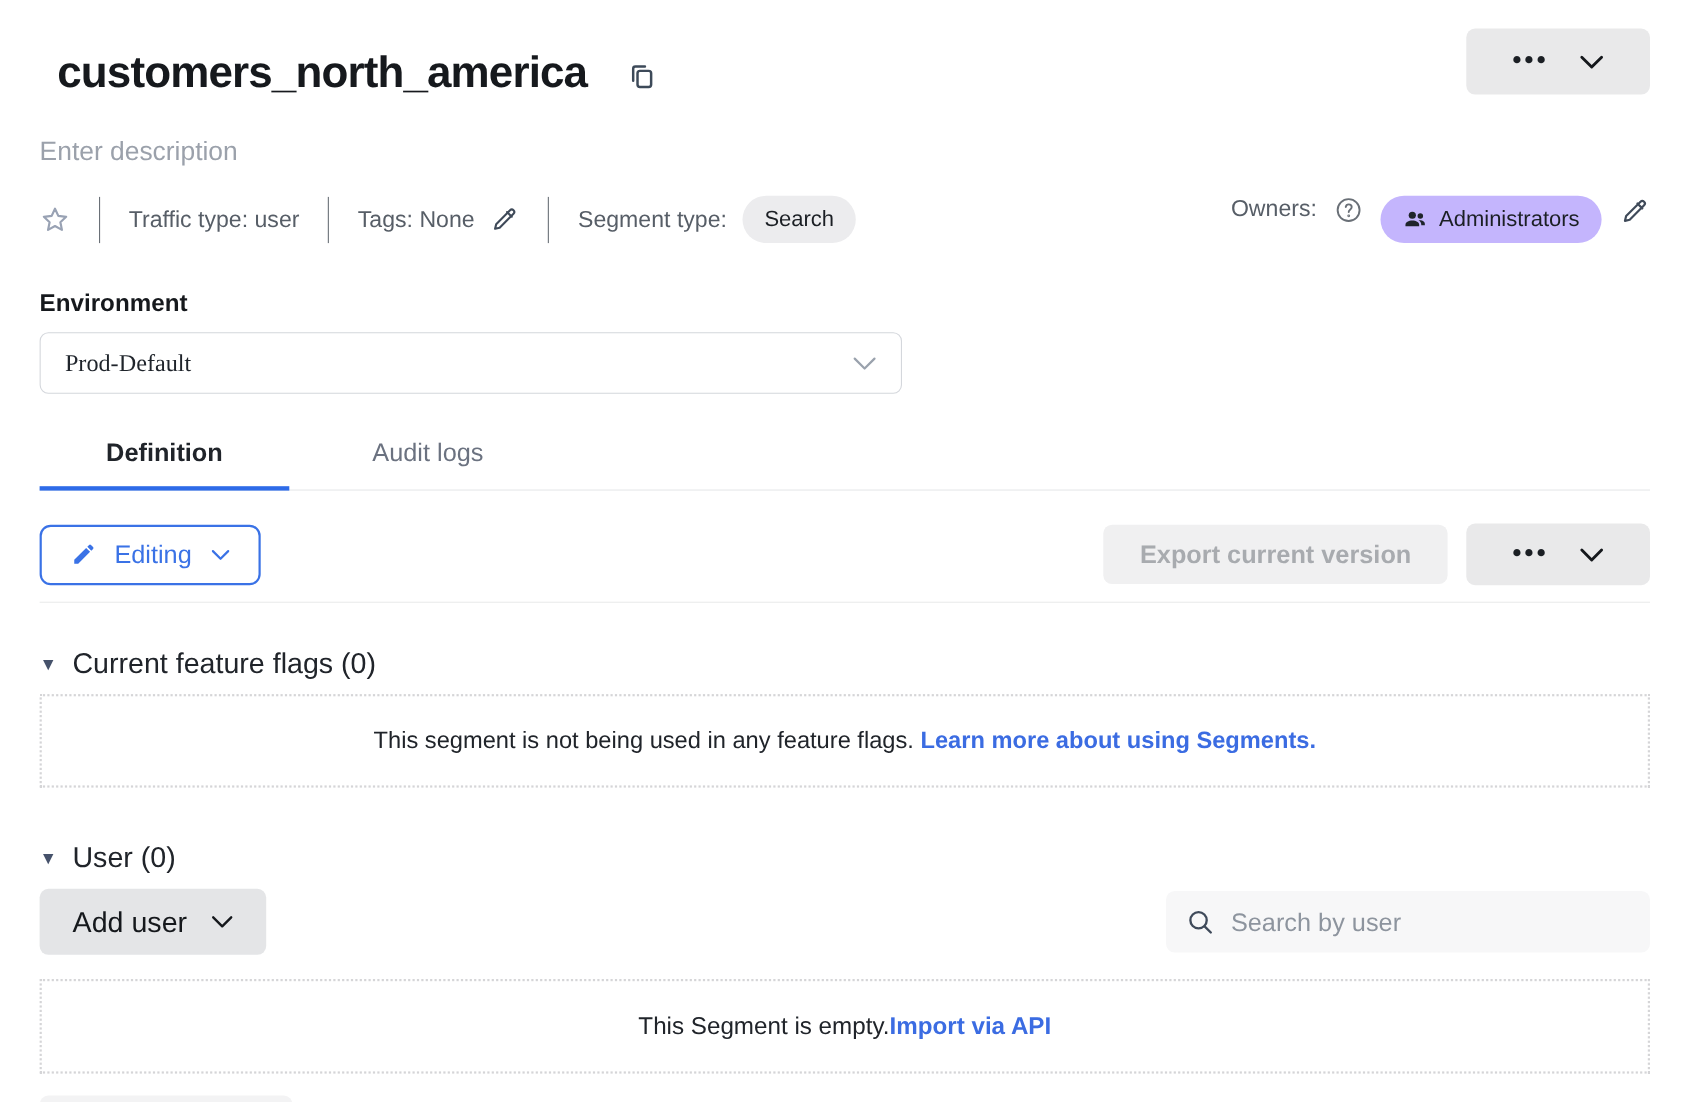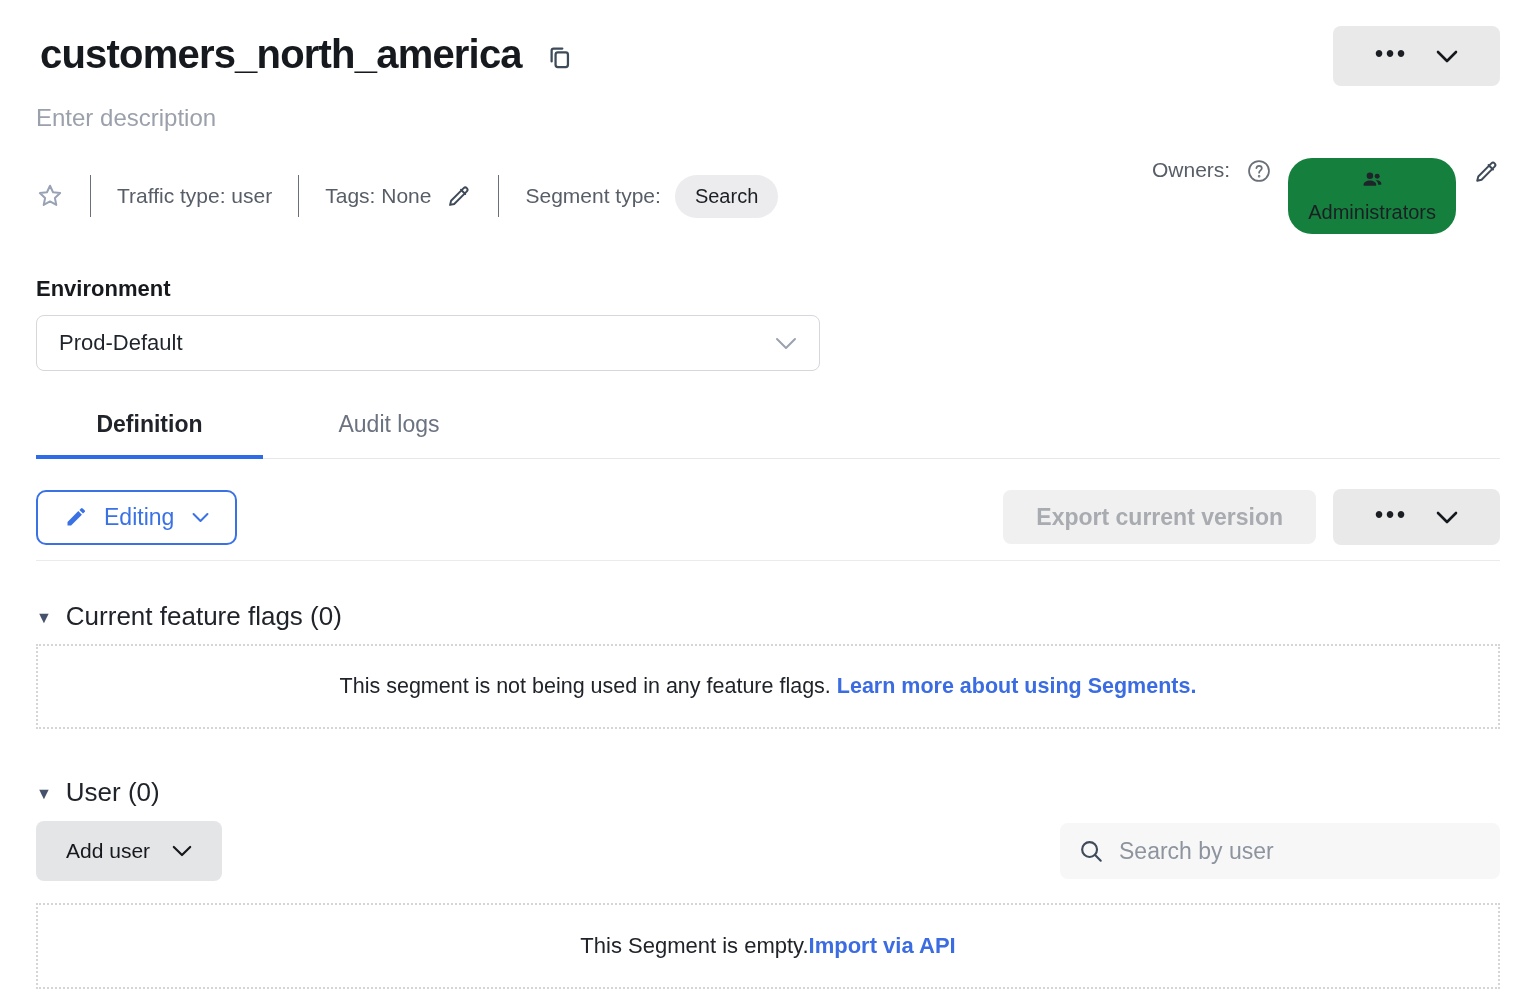--- a/index.html
+++ b/index.html
@@ -8,21 +8,21 @@
     width: 1536px; height: 1002px; overflow: hidden;
     background: #ffffff; color: #1b1f24;
     font-family: "Liberation Sans", sans-serif;
     -webkit-font-smoothing: antialiased;
   }
   .container { padding: 26px 36px 0 36px; }
 
   
   .header-row { display: flex; align-items: flex-start; }
   .title-wrap { display: flex; align-items: center; gap: 20px; }
-  .page-title { margin: 4px; font-size: 40px; font-weight: 700; letter-spacing: -0.8px; color: #16191d; line-height: 1.2; }
+  .page-title { margin: 16px; font-size: 40px; font-weight: 700; letter-spacing: -0.8px; color: #16191d; line-height: 1.2; }
   .copy-btn { background: none; border: none; padding: 0; margin-top: 6px; cursor: pointer; color: #3d4a59; display: flex; }
   .more-btn {
     margin-left: auto; width: 167px; height: 60px; border: none; border-radius: 8px;
     background: #e9e9ea; display: flex; align-items: center; justify-content: center; gap: 28px;
     cursor: pointer; color: #1b1f24;
   }
   .dots { font-size: 23px; font-weight: 700; letter-spacing: 3px; line-height: 1; transform: translateY(-2px); }
 
   .description { margin-top: 18px; font-size: 24px; color: #9ba1ab; cursor: text; width: fit-content; }
 
@@ -30,29 +30,29 @@
   .meta-row { margin-top: 26px; display: flex; align-items: center; }
   .meta-item { display: flex; align-items: center; gap: 14px; font-size: 21px; color: #575e67; }
   .vdiv { width: 1px; height: 42px; background: #6a7077; margin: 0 26px; }
   .star-btn { background: none; border: none; padding: 0; cursor: pointer; display: flex; color: #99a2b4; }
   .icon-btn { background: none; border: none; padding: 0; cursor: pointer; display: flex; color: #3f4a59; }
   .pill {
     background: #ececee; border-radius: 24px; padding: 10px 20px;
     font-size: 20px; color: #1b1f24; display: flex; align-items: center; gap: 10px; white-space: nowrap;
   }
   .owners-group { margin-left: auto; display: flex; align-items: flex-start; gap: 16px; font-size: 21px; color: #575e67; }
-  .owners-pill { background: #15803d; flex-direction: column; }
+  .owners-pill { background: #c4b5fd; }
 
   
   .env-section { margin-top: 42px; }
   .env-label { font-size: 22px; font-weight: 700; color: #16191d; }
   .env-select {
     margin-top: 13px; width: 784px; height: 56px; border: 1px solid #d4d7dc; border-radius: 8px;
     display: flex; align-items: center; padding: 0 22px; font-size: 22px; color: #1f242b;
-    cursor: pointer; background: #fff;
+    cursor: pointer; background: #fff; font-family: Liberation Serif, serif;
   }
   .env-select .chev { margin-left: auto; color: #9aa2ad; display: flex; }
 
   
   .tabs { margin-top: 40px; display: flex; border-bottom: 1px solid #e6e8ea; }
   .tab { position: relative; width: 227px; text-align: center; padding-bottom: 20px; font-size: 23px; color: #6b7280; cursor: pointer; }
   .tab + .tab { width: 252px; }
   .tab.active { color: #20242a; font-weight: 700; }
   .tab.active::after { content: ""; position: absolute; left: 0; right: 0; bottom: -1px; height: 4px; background: #2e6be8; }
 
@@ -81,21 +81,21 @@
   .dotted-box {
     margin-top: 12px; border: 2px dotted #d5d5d7; padding: 28px 20px;
     text-align: center; font-size: 21.5px; color: #20242a;
   }
   .dotted-box a { color: #3b6ce2; font-weight: 700; text-decoration: none; cursor: pointer; margin-top: 25px; }
 
   
   .user-controls { margin-top: 13px; display: flex; align-items: center; }
   .add-user-btn {
     height: 60px; padding: 0 30px; background: #e4e5e7; border: none; border-radius: 8px;
-    display: flex; align-items: center; gap: 22px; font-size: 21px; color: #15181c;
+    display: flex; align-items: center; gap: 22px; font-size: 26px; color: #15181c;
     font-family: inherit; cursor: pointer;
   }
   .add-user-btn .chev { display: flex; }
   .search-box {
     margin-left: auto; width: 440px; height: 56px; background: #f7f7f8; border-radius: 8px;
     display: flex; align-items: center; padding: 0 18px; gap: 12px;
   }
   .search-box input {
     flex: 1; border: none; background: transparent; outline: none;
     font-size: 23px; color: #0f172a; font-family: inherit;

